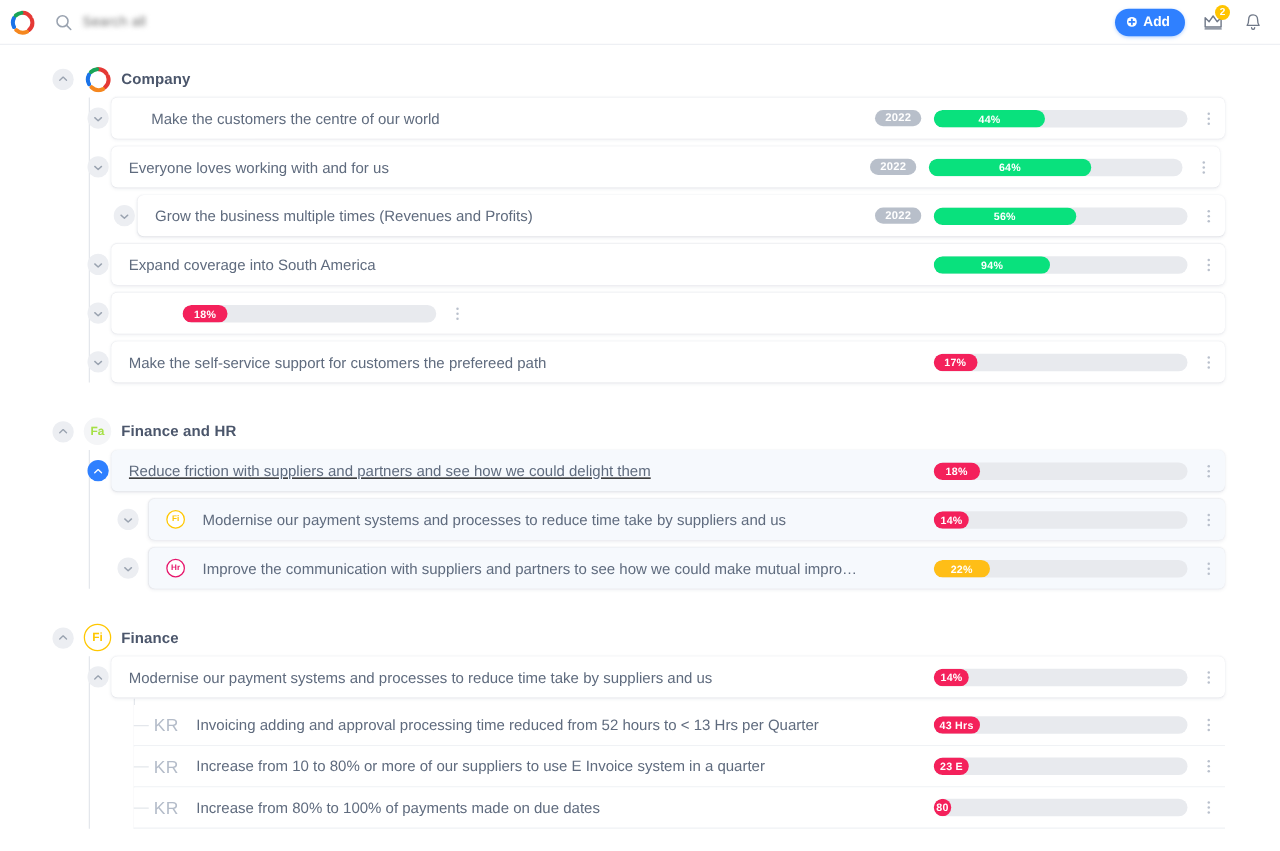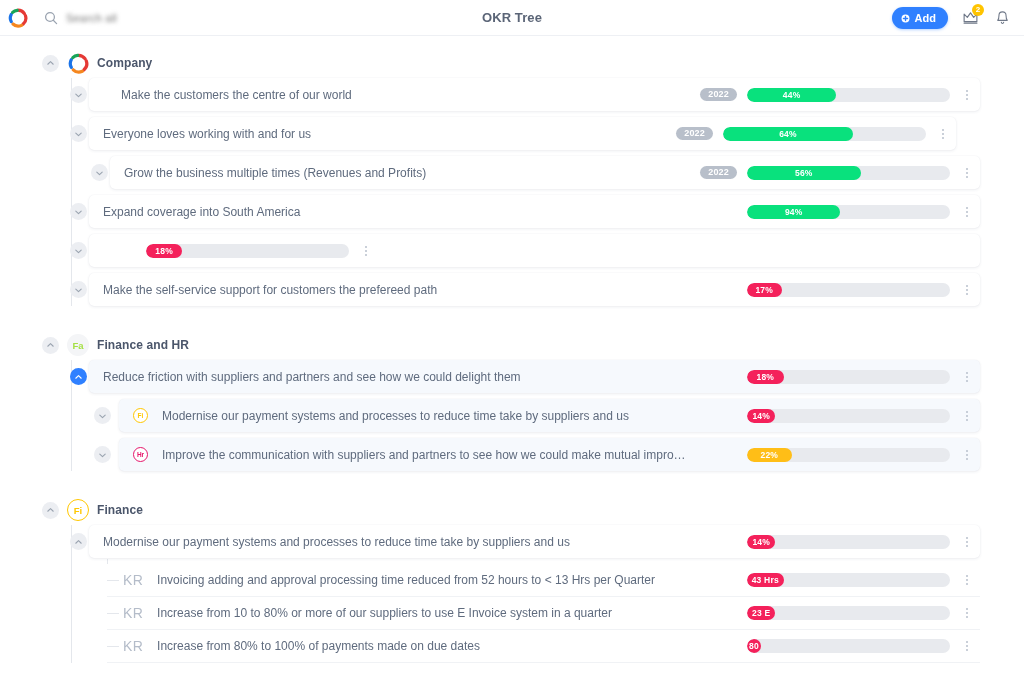--- a/index.html
+++ b/index.html
@@ -326,21 +326,20 @@
   <div class="search-wrap">
     <span class="search-icon">
       <svg viewBox="0 0 14 14" width="14" height="14" aria-hidden="true">
         <circle cx="6" cy="6" r="4.4" fill="none" stroke="#9aa3b0" stroke-width="1.25"></circle>
         <line x1="9.3" y1="9.3" x2="12.6" y2="12.6" stroke="#9aa3b0" stroke-width="1.25" stroke-linecap="round"></line>
       </svg>
     </span>
     <input class="search-input" type="text" placeholder="Search all" style="">
   </div>
 
-  <div class="topbar-title">OKR Tree</div>
 
   <div class="topbar-right">
     <button class="add-btn">
       <span class="plus-dot">
         <svg viewBox="0 0 10 10" width="9" height="9" aria-hidden="true">
           <circle cx="5" cy="5" r="4.4" fill="#ffffff"></circle>
           <line x1="5" y1="2.7" x2="5" y2="7.3" stroke="#2f80ff" stroke-width="1.5" stroke-linecap="round"></line>
           <line x1="2.7" y1="5" x2="7.3" y2="5" stroke="#2f80ff" stroke-width="1.5" stroke-linecap="round"></line>
         </svg>
       </span>
@@ -407,21 +406,21 @@
                 </div>
               </div>
               <div class="kebab">
                 <i></i>
                 <i></i>
                 <i></i>
               </div>
             </div>
           </div>
         </div>
-        <div class="row-wrap" style="padding-left: 89px; padding-right: 68px;">
+        <div class="row-wrap" style="padding-left: 89px; padding-right: 48px;">
           <div class="row-toggle" style="left: 70px;">
             <svg viewBox="0 0 11 9" width="9" height="8" aria-hidden="true">
               <path d="M2.2 3.4 L5.5 6.5 L8.8 3.4" fill="none" stroke="#9aa3b0" stroke-width="1.35" stroke-linecap="round" stroke-linejoin="round"></path>
             </svg>
           </div>
           <div class="row-card">
             <div class="row-title" style="margin-left: 14px;">Everyone loves working with and for us</div>
             <div class="row-right">
               <span class="year-pill">2022</span>
               <div class="pbar">
@@ -536,21 +535,21 @@
         <div class="collapse-circle">
           <svg viewBox="0 0 11 9" width="9" height="8" aria-hidden="true">
             <path d="M2.2 6.0 L5.5 2.9 L8.8 6.0" fill="none" stroke="#9aa3b0" stroke-width="1.35" stroke-linecap="round" stroke-linejoin="round"></path>
           </svg>
         </div>
         <div class="sec-avatar" style="color: rgb(165, 224, 69);">Fa</div>
         <div class="section-title">Finance and HR</div>
       </div>
       <div class="section-body">
         <div class="trunk"></div>
-        <div class="row-wrap" style="padding-left: 89px; padding-right: 44px;">
+        <div class="row-wrap" style="padding-left: 89px; padding-right: 44px; text-decoration: underline;">
           <div class="row-toggle active" style="left: 70px;">
             <svg viewBox="0 0 11 9" width="9" height="8" aria-hidden="true">
               <path d="M2.2 6.0 L5.5 2.9 L8.8 6.0" fill="none" stroke="#ffffff" stroke-width="1.35" stroke-linecap="round" stroke-linejoin="round"></path>
             </svg>
           </div>
           <div class="row-card tinted">
             <div class="row-title" style="margin-left: 14px;">Reduce friction with suppliers and partners and see how we could delight them</div>
             <div class="row-right">
               <span class="year-pill hidden">2022</span>
               <div class="pbar">

